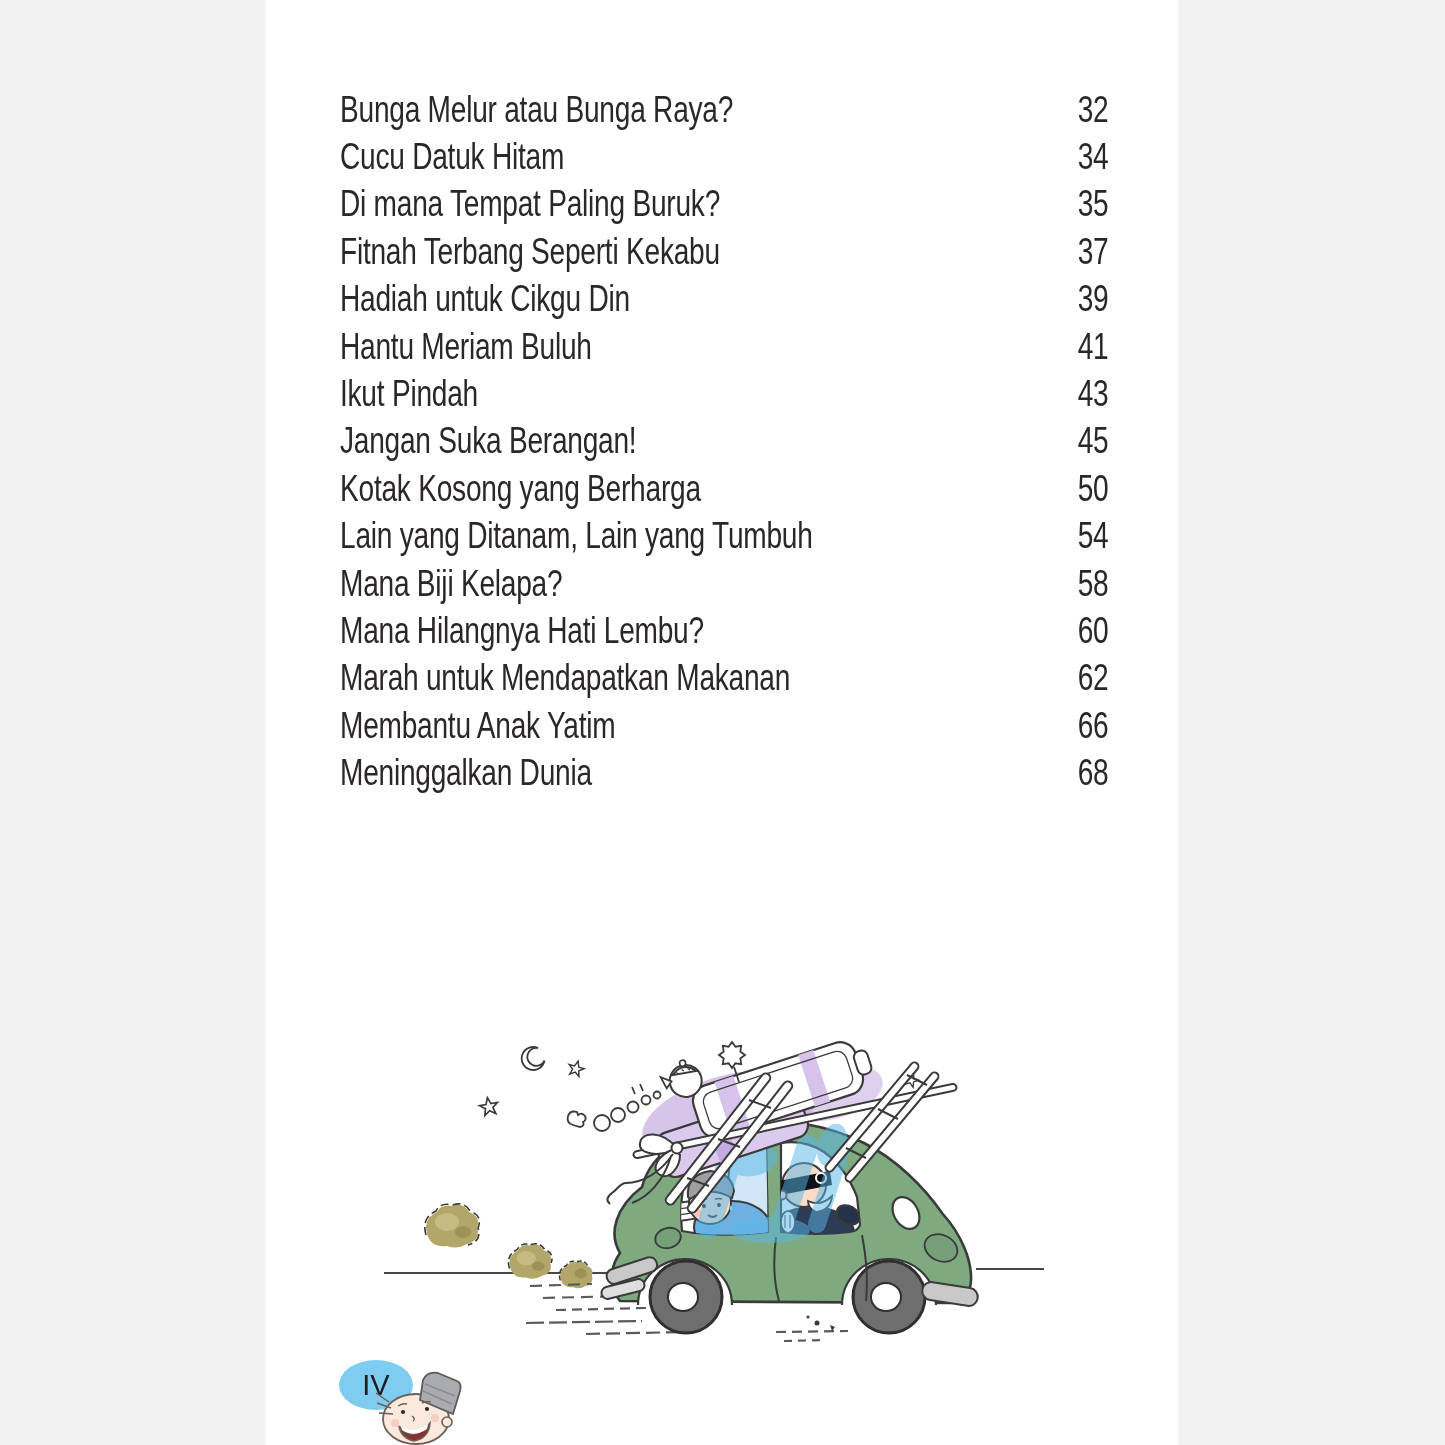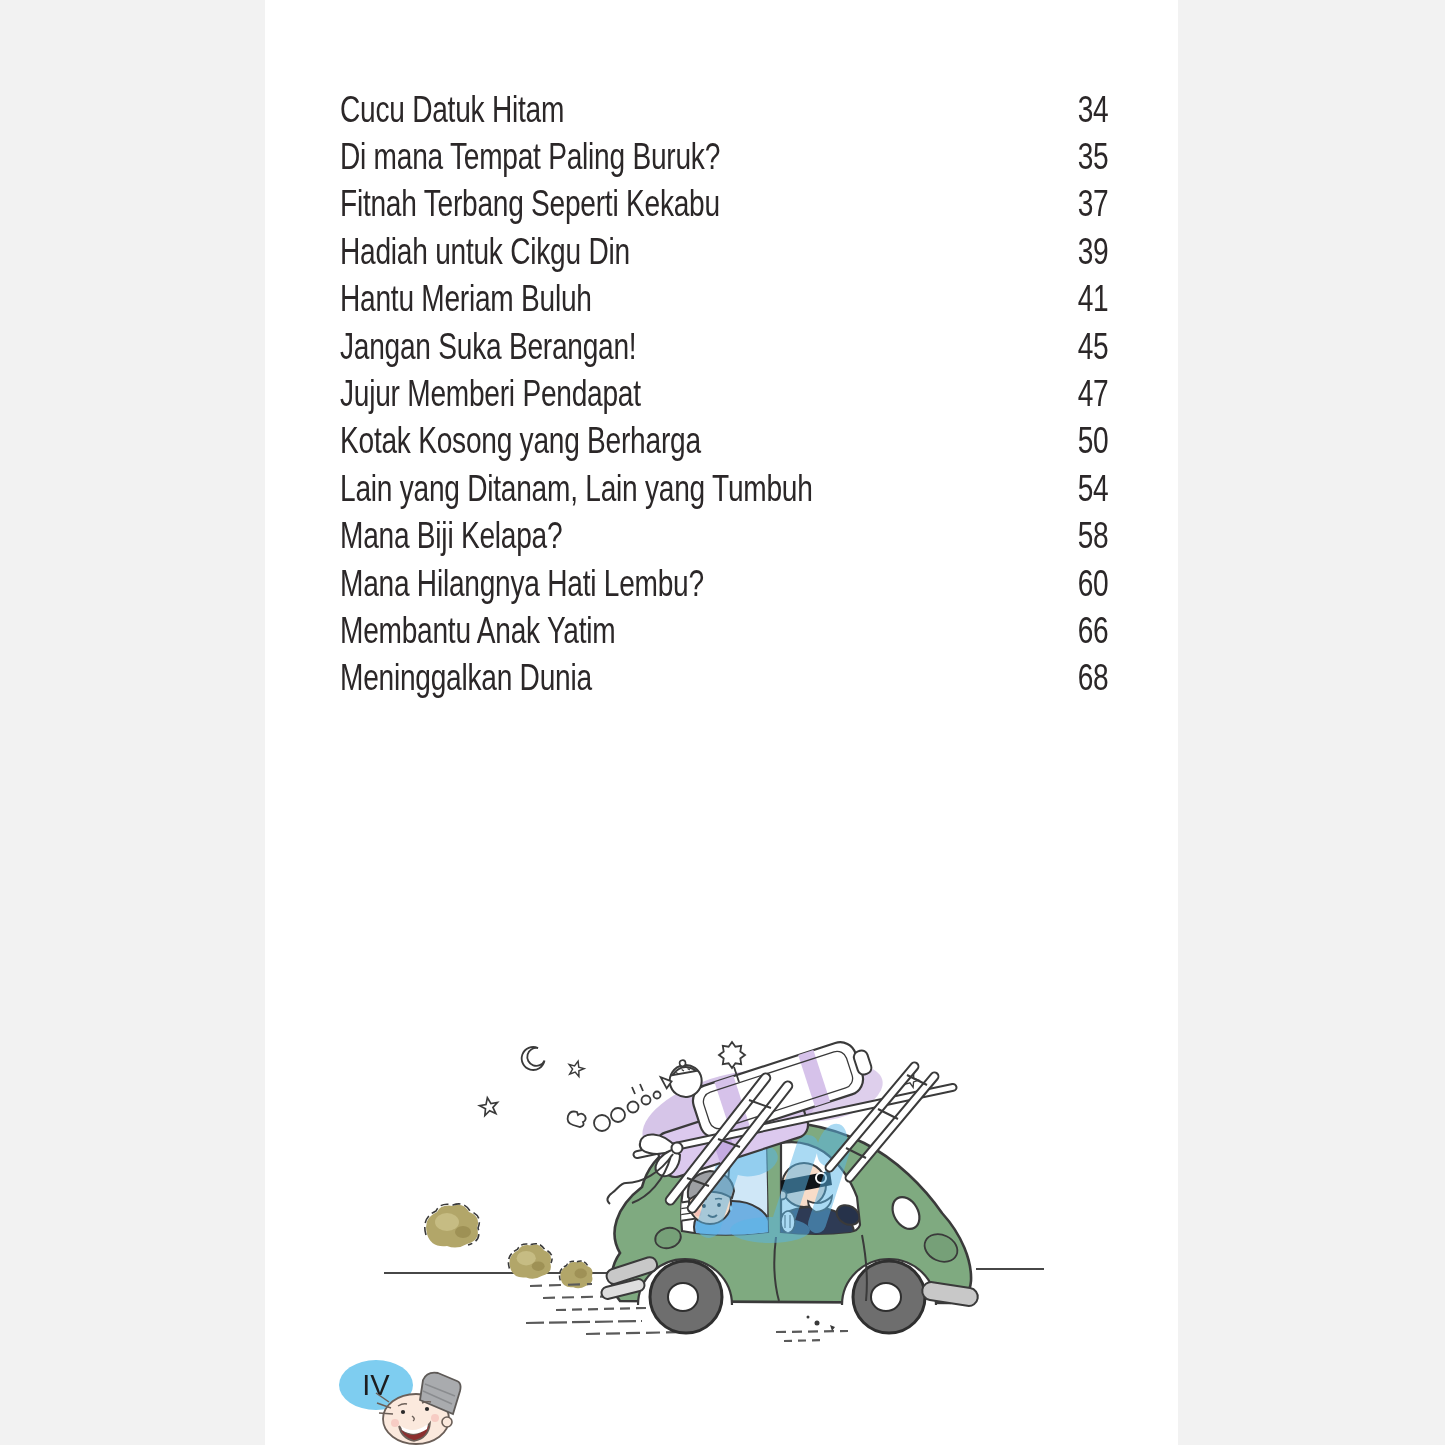--- a/index.html
+++ b/index.html
@@ -60,20 +60,24 @@
   }
   svg { display: block; }
 </style>
 </head>
 <body>
 
 <div class="canvas">
   <div class="page">
 
     <div class="toc">
+      <div class="toc-row">
+        <span class="toc-title">Bunga Melur atau Bunga Raya?</span>
+        <span class="toc-page">32</span>
+      </div>
 
       <div class="toc-row">
         <span class="toc-title">Cucu Datuk Hitam</span>
         <span class="toc-page">34</span>
       </div>
 
       <div class="toc-row">
         <span class="toc-title">Di mana Tempat Paling Buruk?</span>
         <span class="toc-page">35</span>
       </div>
@@ -86,30 +90,30 @@
       <div class="toc-row">
         <span class="toc-title">Hadiah untuk Cikgu Din</span>
         <span class="toc-page">39</span>
       </div>
 
       <div class="toc-row">
         <span class="toc-title">Hantu Meriam Buluh</span>
         <span class="toc-page">41</span>
       </div>
 
+      <div class="toc-row">
+        <span class="toc-title">Ikut Pindah</span>
+        <span class="toc-page">43</span>
+      </div>
 
       <div class="toc-row">
         <span class="toc-title">Jangan Suka Berangan!</span>
         <span class="toc-page">45</span>
       </div>
 
-      <div class="toc-row">
-        <span class="toc-title">Jujur Memberi Pendapat</span>
-        <span class="toc-page">47</span>
-      </div>
 
 
       <div class="toc-row">
         <span class="toc-title">Kotak Kosong yang Berharga</span>
         <span class="toc-page">50</span>
       </div>
 
 
       <div class="toc-row">
         <span class="toc-title">Lain yang Ditanam, Lain yang Tumbuh</span>
@@ -120,20 +124,24 @@
       <div class="toc-row">
         <span class="toc-title">Mana Biji Kelapa?</span>
         <span class="toc-page">58</span>
       </div>
 
       <div class="toc-row">
         <span class="toc-title">Mana Hilangnya Hati Lembu?</span>
         <span class="toc-page">60</span>
       </div>
 
+      <div class="toc-row">
+        <span class="toc-title">Marah untuk Mendapatkan Makanan</span>
+        <span class="toc-page">62</span>
+      </div>
 
 
       <div class="toc-row">
         <span class="toc-title">Membantu Anak Yatim</span>
         <span class="toc-page">66</span>
       </div>
 
       <div class="toc-row">
         <span class="toc-title">Meninggalkan Dunia</span>
         <span class="toc-page">68</span>

